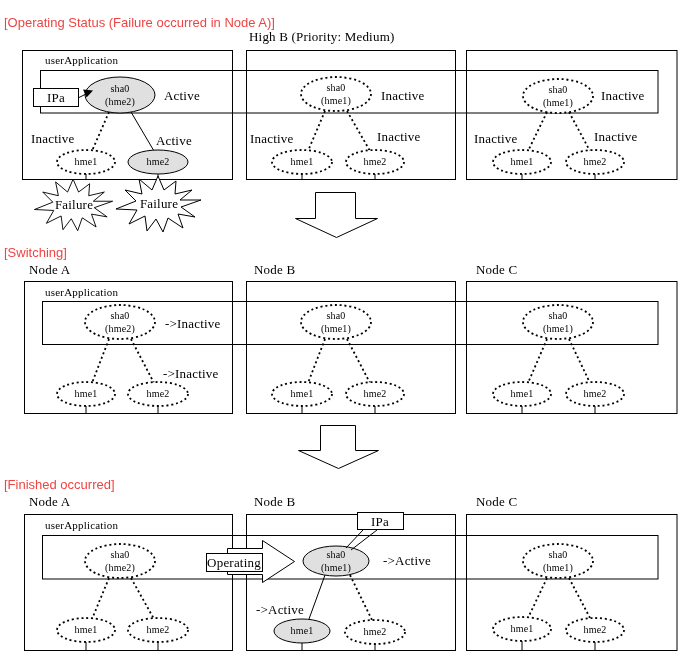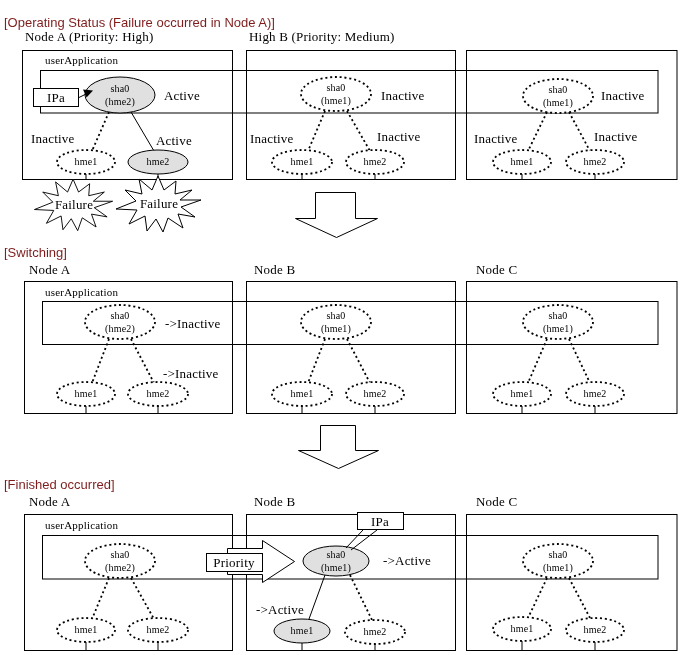--- a/index.html
+++ b/index.html
@@ -1,20 +1,20 @@
 <!DOCTYPE html>
 <html><head>
 <meta charset="utf-8">
 <style>
   html,body{margin:0;padding:0;background:#fff}
   .canvas{position:relative;width:681px;height:655px;background:#fff;overflow:hidden;
           font-family:"Liberation Serif",serif;color:#000}
   .gfx{position:absolute;left:0;top:0}
   .t{position:absolute;white-space:nowrap;font:13px/15px "Liberation Serif",serif;color:#000;letter-spacing:.2px}
-  .hd{position:absolute;white-space:nowrap;font:13px/15px "Liberation Sans",sans-serif;color:#7f1d1d}
+  .hd{position:absolute;white-space:nowrap;font:13px/15px "Liberation Sans",sans-serif;color:#ef4444}
   .ctr{transform:translate(-50%,-50%);text-align:center}
   .ell{font-size:10px;line-height:12.5px}
   .app{font-size:11px}
   svg .box{fill:none;stroke:#000;stroke-width:1}
   svg .wbox{fill:#fff;stroke:#000;stroke-width:1}
   svg .wshape{fill:#fff;stroke:#000;stroke-width:1}
   svg .ln{fill:none;stroke:#000;stroke-width:1}
   svg .dot{fill:none;stroke:#000;stroke-width:1.8;stroke-dasharray:2 2.8}
   svg .edot{fill:#fff;stroke:#000;stroke-width:1.8;stroke-dasharray:2 2.8}
   svg .efill{fill:#e0e0e0;stroke:#000;stroke-width:1}
@@ -109,21 +109,20 @@
       <ellipse class="edot" cx="522" cy="629" rx="29" ry="12"></ellipse>
       <ellipse class="edot" cx="595" cy="630" rx="29" ry="12"></ellipse>
       <polygon class="wshape" points="227.5,548.5 262.5,548.5 262.5,540.5 294.5,561.5 262.5,582.5 262.5,574.5 227.5,574.5"></polygon>
       <rect class="wbox" x="206.5" y="553.5" width="56" height="18"></rect>
       <rect class="wbox" x="357.5" y="512.5" width="46" height="17"></rect>
       <path class="ln" d="M363,530 L346,548 M377,530 L351,550"></path>
     </g>
   </svg>
 
   <div class="hd" style="left:4px;top:15px">[Operating Status (Failure occurred in Node A)]</div>
-  <div class="t" style="left:25px;top:29px">Node A (Priority: High)</div>
   <div class="t" style="left:249px;top:29px">High B (Priority: Medium)</div>
   <div class="t app" style="left:45px;top:53px">userApplication</div>
   <div class="t ctr" style="left:56px;top:97px">IPa</div>
   <div class="t ctr ell" style="left:120px;top:95px">
     <div>sha0</div>
     <div>(hme2)</div>
   </div>
   <div class="t" style="left:164px;top:88px">Active</div>
   <div class="t" style="left:31px;top:131px">Inactive</div>
   <div class="t" style="left:156px;top:133px">Active</div>
@@ -180,21 +179,21 @@
   <div class="t" style="left:29px;top:494px">Node A</div>
   <div class="t" style="left:254px;top:494px">Node B</div>
   <div class="t" style="left:476px;top:494px">Node C</div>
   <div class="t app" style="left:45px;top:518px">userApplication</div>
   <div class="t ctr ell" style="left:120px;top:561px">
     <div>sha0</div>
     <div>(hme2)</div>
   </div>
   <div class="t ctr ell" style="left:86px;top:630px">hme1</div>
   <div class="t ctr ell" style="left:158px;top:630px">hme2</div>
-  <div class="t ctr" style="left:234px;top:562px">Priority</div>
+  <div class="t ctr" style="left:234px;top:562px">Operating</div>
   <div class="t ctr" style="left:380px;top:521px">IPa</div>
   <div class="t ctr ell" style="left:336px;top:561px">
     <div>sha0</div>
     <div>(hme1)</div>
   </div>
   <div class="t" style="left:383px;top:553px">-&gt;Active</div>
   <div class="t" style="left:256px;top:602px">-&gt;Active</div>
   <div class="t ctr ell" style="left:302px;top:631px">hme1</div>
   <div class="t ctr ell" style="left:375px;top:632px">hme2</div>
   <div class="t ctr ell" style="left:558px;top:561px">

